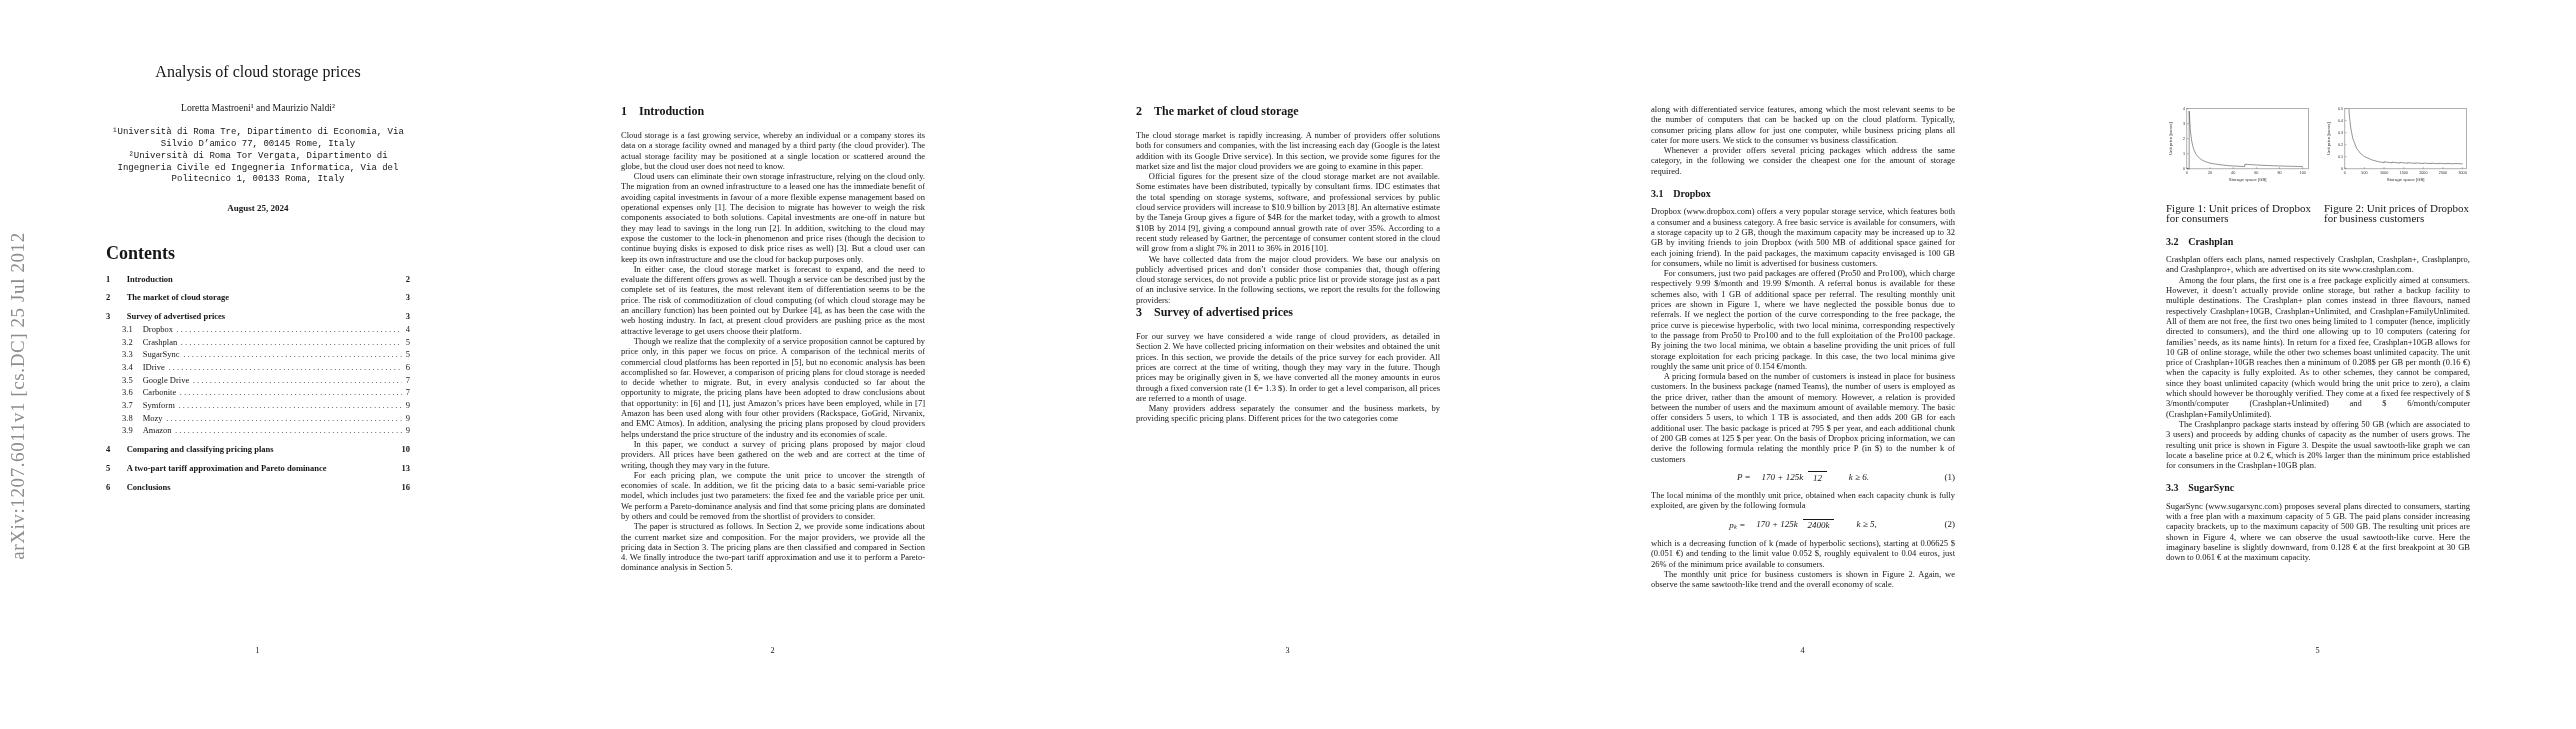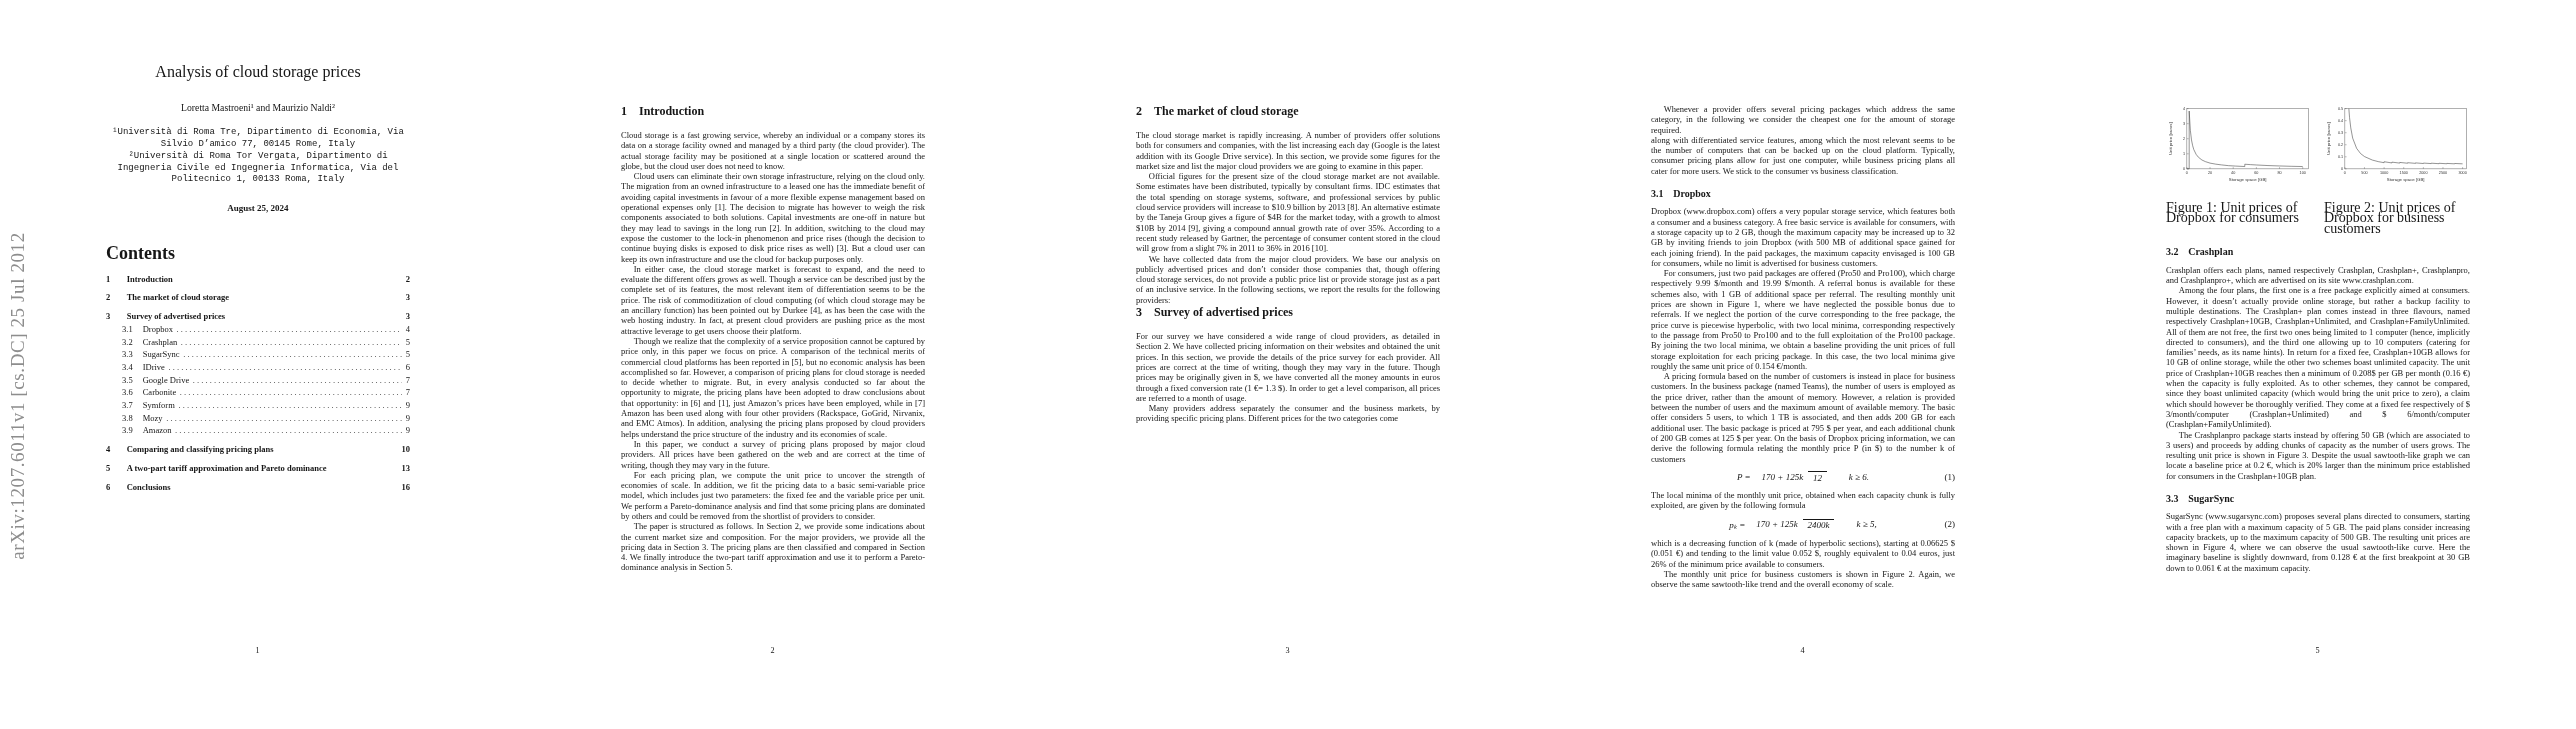--- a/index.html
+++ b/index.html
@@ -42,21 +42,21 @@
   .frac .fnum{padding:0 4.9px 0.6px;}
   .frac .fden{border-top:0.6px solid #161616;padding:0.6px 4.9px 0;}
   .eqcond{margin-left:22px;}
   .eqno{position:absolute;right:0;font-style:normal;}
 
   
   .figrow{display:flex;gap:12px;margin:0 0 3.6px 0;}
   .figure{width:146px;}
   .figure svg{width:146px;height:90px;display:block;}
   svg text{font-family:"Liberation Sans",sans-serif;fill:#333;}
-  .figcap{font-size:14px;line-height:10.6px;margin-top:9.7px;}
+  .figcap{font-size:11px;line-height:10.6px;margin-top:9.7px;}
 
   .pageno{position:absolute;left:0;right:0;bottom:74px;text-align:center;font-size:8.2px;}
 
   .watermark{position:absolute;left:18px;top:396px;transform:translate(-50%,-50%) rotate(-90deg);white-space:nowrap;font-size:19px;letter-spacing:0.6px;color:#8d8d8d;}
 </style>
 </head>
 <body>
 
 <div id="pages">
 
@@ -193,22 +193,22 @@
         <span class="secnum">3</span><span>Survey of advertised prices</span>
       </div>
       <p class="par noindent">For our survey we have considered a wide range of cloud providers, as detailed in Section 2. We have collected pricing information on their websites and obtained the unit prices. In this section, we provide the details of the price survey for each provider. All prices are correct at the time of writing, though they may vary in the future. Though prices may be originally given in $, we have converted all the money amounts in euros through a fixed conversion rate (1 €= 1.3 $). In order to get a level comparison, all prices are referred to a month of usage.</p>
       <p class="par">Many providers address separately the consumer and the business markets, by providing specific pricing plans. Different prices for the two categories come</p>
     </div>
     <div class="pageno">3</div>
   </div>
 
   <div class="page">
     <div class="col p4col">
+      <p class="par noindent">along with differentiated service features, among which the most relevant seems to be the number of computers that can be backed up on the cloud platform. Typically, consumer pricing plans allow for just one computer, while business pricing plans all cater for more users. We stick to the consumer vs business classification.</p>
       <p class="par">Whenever a provider offers several pricing packages which address the same category, in the following we consider the cheapest one for the amount of storage required.</p>
-      <p class="par noindent">along with differentiated service features, among which the most relevant seems to be the number of computers that can be backed up on the cloud platform. Typically, consumer pricing plans allow for just one computer, while business pricing plans all cater for more users. We stick to the consumer vs business classification.</p>
       <div class="subsec">
         <span class="secnum">3.1</span><span>Dropbox</span>
       </div>
       <p class="par noindent">Dropbox (www.dropbox.com) offers a very popular storage service, which features both a consumer and a business category. A free basic service is available for consumers, with a storage capacity up to 2 GB, though the maximum capacity may be increased up to 32 GB by inviting friends to join Dropbox (with 500 MB of additional space gained for each joining friend). In the paid packages, the maximum capacity envisaged is 100 GB for consumers, while no limit is advertised for business customers.</p>
       <p class="par">For consumers, just two paid packages are offered (Pro50 and Pro100), which charge respectively 9.99 $/month and 19.99 $/month. A referral bonus is available for these schemes also, with 1 GB of additional space per referral. The resulting monthly unit prices are shown in Figure 1, where we have neglected the possible bonus due to referrals. If we neglect the portion of the curve corresponding to the free package, the price curve is piecewise hyperbolic, with two local minima, corresponding respectively to the passage from Pro50 to Pro100 and to the full exploitation of the Pro100 package. By joining the two local minima, we obtain a baseline providing the unit prices of full storage exploitation for each pricing package. In this case, the two local minima give roughly the same unit price of 0.154 €/month.</p>
       <p class="par">A pricing formula based on the number of customers is instead in place for business customers. In the business package (named Teams), the number of users is employed as the price driver, rather than the amount of memory. However, a relation is provided between the number of users and the maximum amount of available memory. The basic offer considers 5 users, to which 1 TB is associated, and then adds 200 GB for each additional user. The basic package is priced at 795 $ per year, and each additional chunk of 200 GB comes at 125 $ per year. On the basis of Dropbox pricing information, we can derive the following formula relating the monthly price P (in $) to the number k of customers</p>
       <div class="eq">
         <span>P =</span>
         <span class="frac">
           <span class="fnum">170 + 125k</span>

